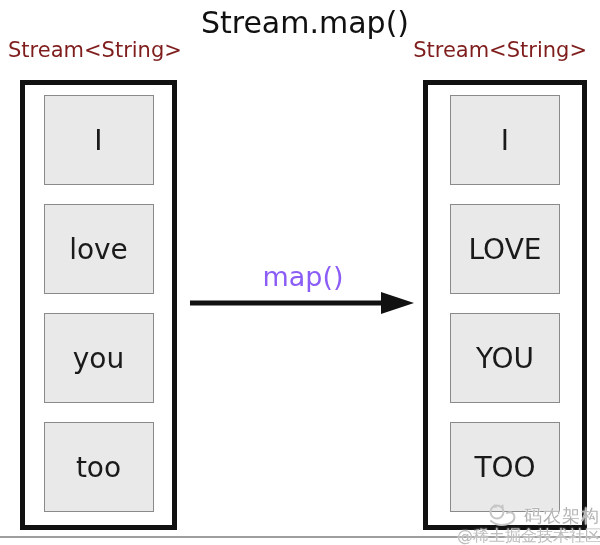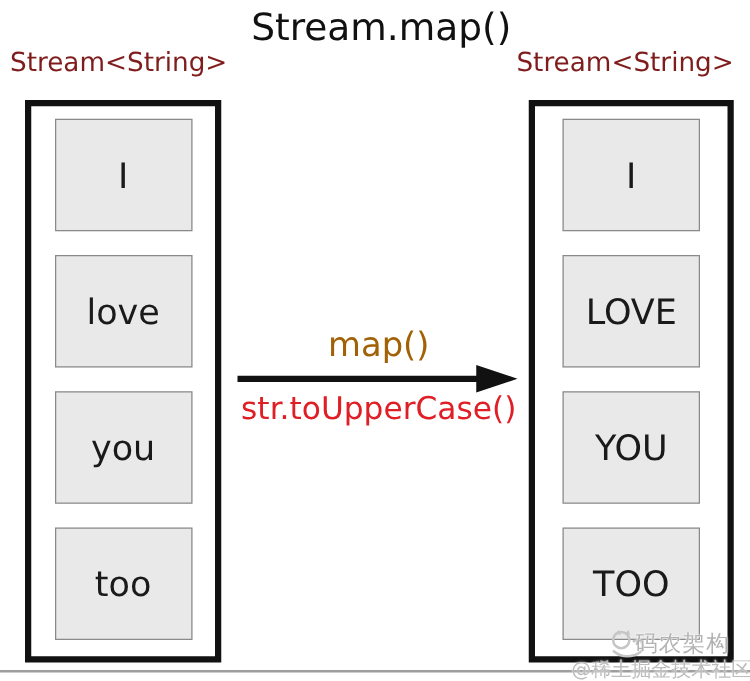--- a/index.html
+++ b/index.html
@@ -42,34 +42,34 @@
     border:1px solid #8a8a8a;
     box-sizing:border-box;
     display:flex;align-items:center;justify-content:center;
     font-size:28px;
     color:#1a1a1a;
   }
   .map-label{
     position:absolute;left:190px;top:261px;width:226px;
     text-align:center;
     font-size:27px;line-height:32px;
-    color:#a16207;
+    color:#8b5cf6;
   }
   .lambda-label{
     position:absolute;left:181px;top:312px;width:244px;
     text-align:center;
     font-size:25px;line-height:30px;
   }
   .arrow-svg{position:absolute;left:188px;top:291px;}
   .bottom-rule{
     position:absolute;left:0;top:536px;width:600px;height:2px;
     background:#9e9e9e;z-index:1;
   }
   .watermark-brand{
-    position:absolute;left:508px;top:505px;
+    position:absolute;left:524px;top:505px;
     font-size:18px;line-height:22px;
     color:#b3b3b3;
     letter-spacing:1px;
     white-space:nowrap;
     text-shadow:0 0 2px #ffffff,0 0 1px #ffffff;
     z-index:3;
   }
   .watermark-logo{position:absolute;left:486px;top:503px;z-index:3;}
   .watermark-community{
     position:absolute;left:457px;top:525px;
@@ -104,21 +104,20 @@
     <div class="cell">TOO</div>
   </div>
 
   <div class="map-label">map()</div>
 
   <svg class="arrow-svg" width="228" height="24" viewBox="0 0 228 24">
     <line x1="2" y1="12" x2="200" y2="12" stroke="#111111" stroke-width="5"></line>
     <polygon points="193,1 226,12 193,23" fill="#111111"></polygon>
   </svg>
 
-  <div class="lambda-label" style="color: rgb(224, 30, 37);">str.toUpperCase()</div>
 
   <div class="bottom-rule"></div>
 
   <svg class="watermark-logo" width="32" height="26" viewBox="0 0 32 26">
     <path d="M6 4 L9 1 L11 5 Z" fill="#c6c6c6"></path>
     <path d="M14 4 L17 1 L18 5 Z" fill="#c6c6c6"></path>
     <circle cx="11" cy="9" r="6.5" fill="none" stroke="#c6c6c6" stroke-width="2"></circle>
     <path d="M5 18 Q12 24 22 21 Q30 18 28 12 Q26 8 21 10" fill="none" stroke="#c6c6c6" stroke-width="2" stroke-linecap="round"></path>
   </svg>
   <div class="watermark-brand">码农架构</div>

